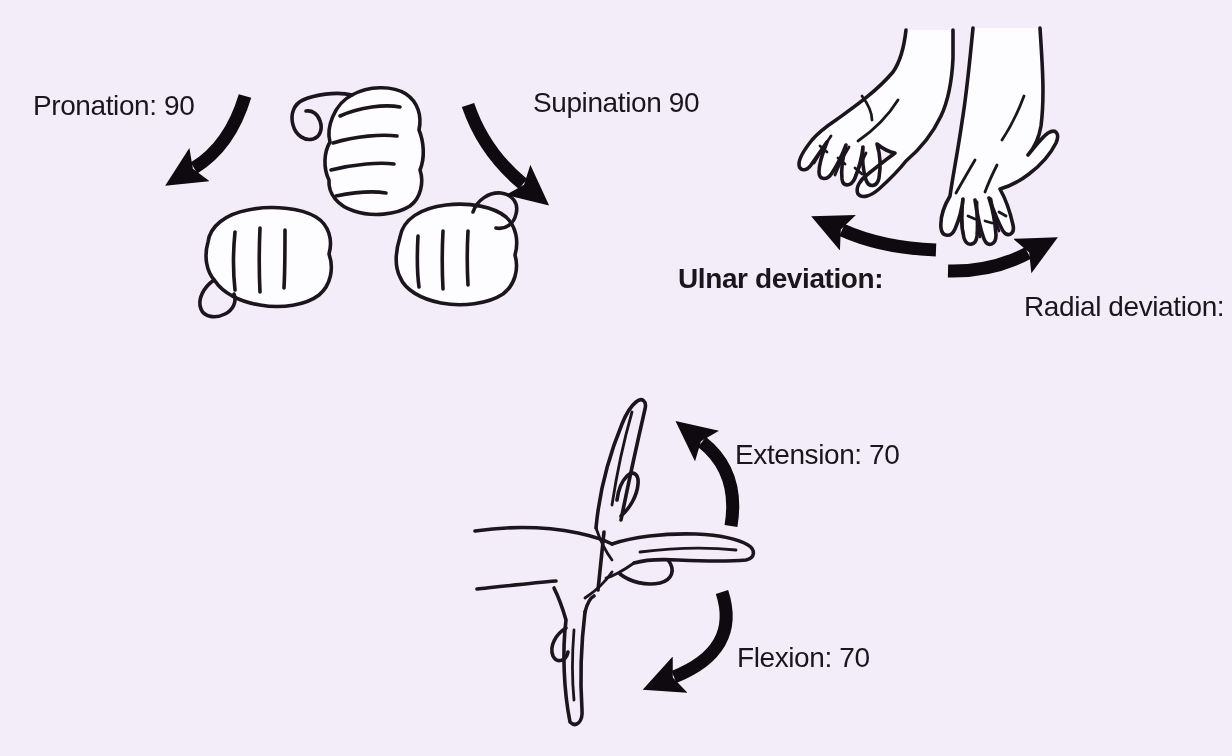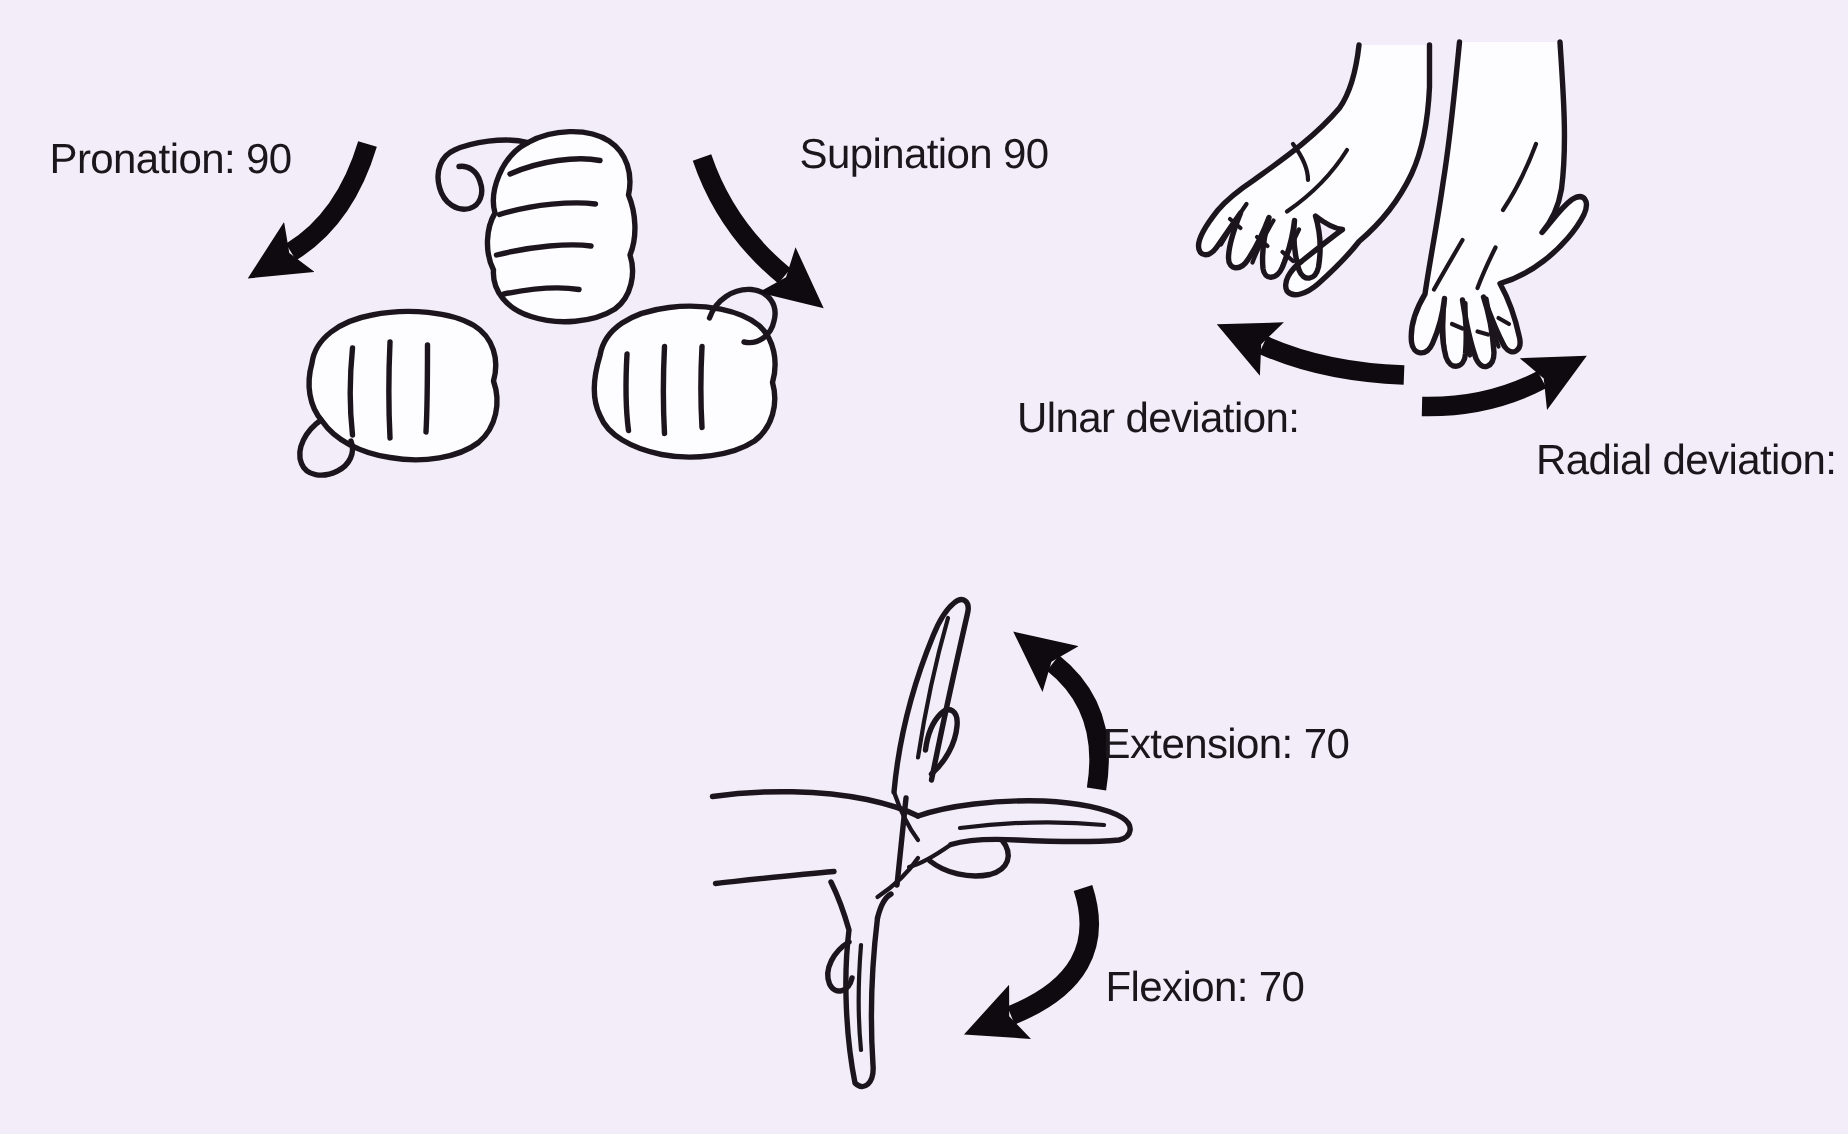--- a/index.html
+++ b/index.html
@@ -119,21 +119,21 @@
     <path class="arrow" d="M936,250 Q882,248 842,230"></path>
     <path class="arrow" d="M948,271 Q992,272 1028,253"></path>
     <path class="arrow" d="M731,526 Q740,472 702,442"></path>
     <path class="arrow" d="M722,592 Q741,650 674,677"></path>
   </svg>
 
   <div class="label" style="left:33px;top:92px;">Pronation: 90</div>
 
   <div class="label" style="left:533px;top:89px;">Supination 90</div>
 
-  <div class="label" style="left:678px;top:265px;">Ulnar deviation:</div>
+  <div class="label" style="left:678px;top:265px;font-weight:bold;">Ulnar deviation:</div>
 
   <div class="label" style="left:1024px;top:293px;">Radial deviation:</div>
 
-  <div class="label" style="left:735px;top:482px;">Extension: 70</div>
+  <div class="label" style="left:735px;top:441px;">Extension: 70</div>
 
   <div class="label" style="left:737px;top:644px;">Flexion: 70</div>
 
 </div>
 
 </body></html>

